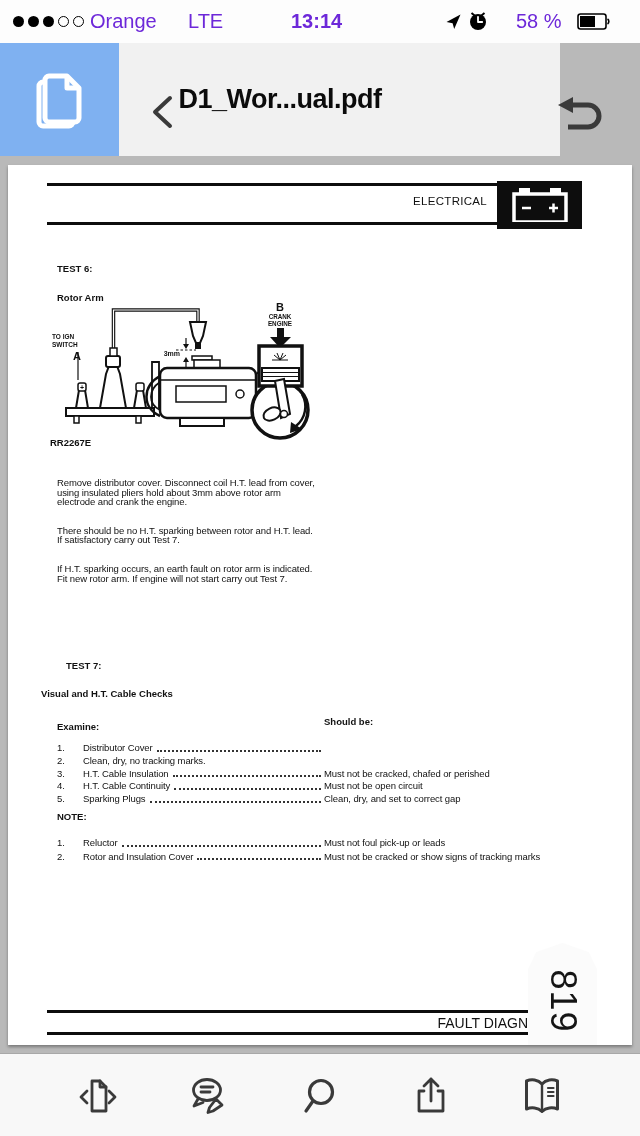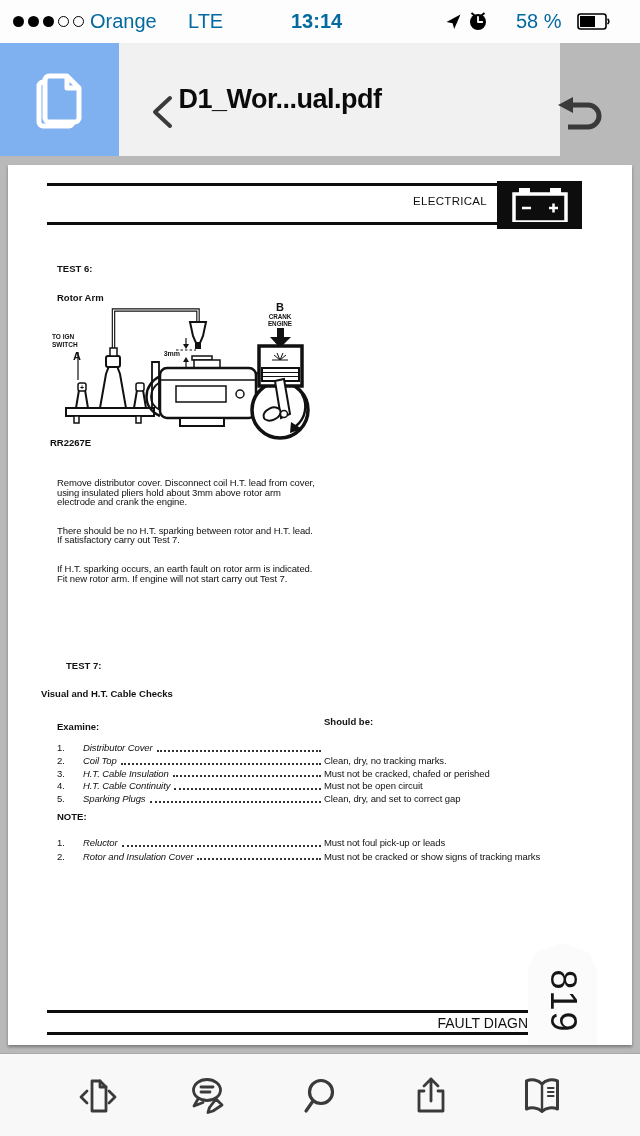--- a/index.html
+++ b/index.html
@@ -1,19 +1,19 @@
 <!DOCTYPE html>
 <html><head>
 <meta charset="utf-8">
 <style>
   html,body{margin:0;padding:0;background:#888;}
   .screen{position:relative;width:640px;height:1136px;margin:0 auto;background:#b9b9b9;
     font-family:"Liberation Sans","DejaVu Sans",sans-serif;overflow:hidden;}
   
-  .status-bar{position:absolute;left:0;top:0;width:640px;height:43px;background:#fdfdfd;color:#0369a1;}
+  .status-bar{position:absolute;left:0;top:0;width:640px;height:43px;background:#fdfdfd;color:#6d28d9;}
   .status-bar .txt{position:absolute;top:0;line-height:43px;font-size:20px;}
   .sig{position:absolute;left:13px;top:16px;display:flex;gap:4px;}
   .sig i{width:11px;height:11px;border-radius:50%;display:block;}
   .sig .f{background:#000;} .sig .o{border:1.5px solid #000;width:9px;height:9px;}
   .sb-ic{position:absolute;}
   
   .app-header{position:absolute;left:0;top:43px;width:560px;height:113px;background:#f1f1f1;}
   .doc-badge{position:absolute;left:0;top:0;width:119px;height:113px;background:#7fb1f1;
     display:flex;align-items:center;justify-content:center;}
   .hdr-title{position:absolute;left:0;right:0;top:0;height:113px;display:flex;align-items:center;
@@ -25,21 +25,21 @@
   .abs{position:absolute;}
   .rule{background:#0d0d0d;height:3px;}
   .banner-title{font-size:11.5px;font-weight:normal;letter-spacing:.3px;}
   .battery-box{background:#0d0d0d;display:flex;align-items:center;justify-content:center;}
   .h1{font-size:9.5px;font-weight:bold;}
   .body-text{font-size:9.5px;line-height:9.6px;letter-spacing:-.1px;}
   .paras p{margin:0 0 19px 0;}
   .tbl-row{display:flex;font-size:9.5px;line-height:12.8px;letter-spacing:-.1px;}
   .nt-row{line-height:13.6px;}
   .c-num{width:26px;flex:0 0 26px;}
-  .c-item{width:241px;flex:0 0 241px;display:flex;font-style:italic;}
+  .c-item{width:241px;flex:0 0 241px;display:flex;}
   .c-item .dots{flex:1;border-bottom:2px dotted #333;margin:0 3px 3px 4px;}
   .c-res{flex:1;}
   .footer-label{font-size:14px;text-align:right;}
   .pagenum-tab{position:absolute;left:520px;top:778px;width:69px;height:102px;background:#fbfbfb;
     clip-path:polygon(0% 26%,12% 9%,50% 0%,88% 9%,100% 26%,100% 100%,0% 100%);
     display:flex;align-items:center;justify-content:center;z-index:5;
     filter:drop-shadow(0 0 1.5px rgba(0,0,0,.35));}
   .pagenum-tab span{transform:rotate(90deg);font-size:36px;color:#151515;letter-spacing:1px;margin-top:14px;}
   
   .toolbar{position:absolute;left:0;top:1053px;width:640px;height:83px;background:#f8f8f8;
@@ -205,24 +205,20 @@
     <div class="abs" style="left:49px;top:577px;width:526px">
       <div class="tbl-row">
         <span class="c-num">1.</span>
         <span class="c-item">
             <span>Distributor Cover</span>
             <span class="dots"></span>
           </span>
       </div>
       <div class="tbl-row">
         <span class="c-num">2.</span>
-        <span class="c-item">
-            <span>Coil Top</span>
-            <span class="dots"></span>
-          </span>
         <span class="c-res">Clean, dry, no tracking marks.</span>
       </div>
       <div class="tbl-row">
         <span class="c-num">3.</span>
         <span class="c-item">
             <span>H.T. Cable Insulation</span>
             <span class="dots"></span>
           </span>
         <span class="c-res">Must not be cracked, chafed or perished</span>
       </div>

